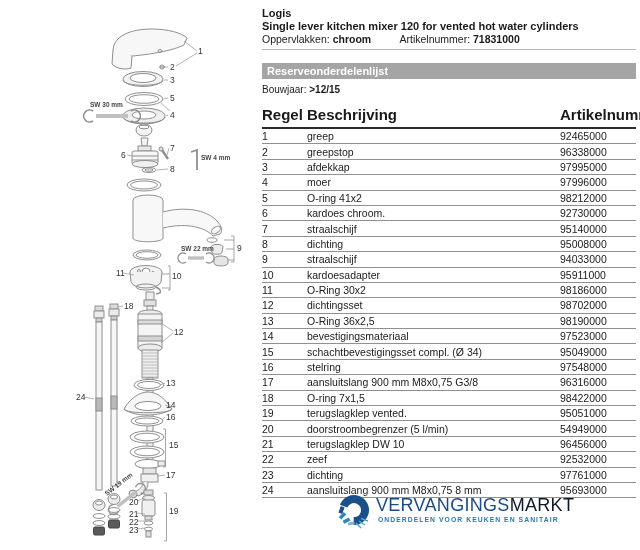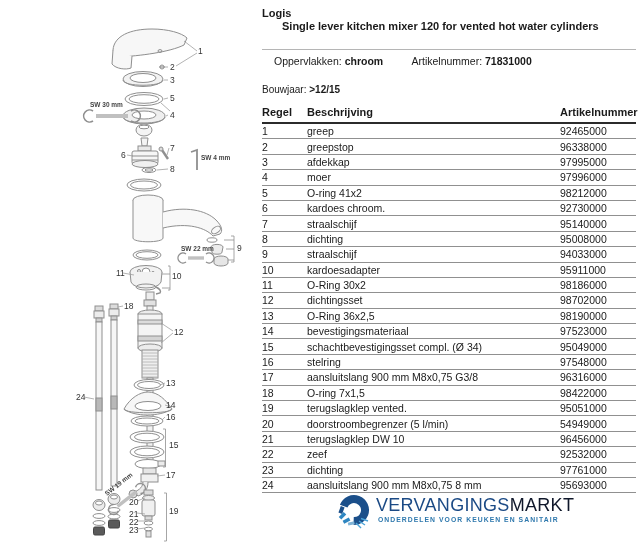--- a/index.html
+++ b/index.html
@@ -8,31 +8,31 @@
 
   
   #diagram{position:absolute;left:0;top:0;width:258px;height:550px;}
   #diagram svg{position:absolute;left:0;top:0;}
   .callout{position:absolute;font-size:8.5px;color:#333;line-height:1;}
   .tool-label{position:absolute;font-size:6.5px;font-weight:bold;color:#444;line-height:1;white-space:nowrap;}
 
   
   #panel{position:absolute;left:262px;top:0;width:374px;height:470px;}
   .doc-title{position:absolute;top:7px;left:0;font-size:11px;font-weight:bold;}
-  .doc-subtitle{position:absolute;top:20px;left:0;font-size:11px;font-weight:bold;white-space:nowrap;margin-left:20px;}
-  .doc-meta{position:absolute;top:33px;left:12px;font-size:10.5px;margin-top:22px;}
+  .doc-subtitle{position:absolute;top:20px;left:0;font-size:11px;font-weight:bold;white-space:nowrap;}
+  .doc-meta{position:absolute;top:33px;left:0;font-size:10.5px;}
   .doc-meta b{margin-right:26px;}
   .rule{position:absolute;top:49px;left:0;width:374px;border-top:1px solid #b5b5b5;}
   .section-bar{position:absolute;top:63px;left:0;width:374px;height:16px;background:#a5a5a5;
                color:#fff;font-size:11px;font-weight:bold;line-height:16px;padding-left:5px;box-sizing:border-box;}
   .year-line{position:absolute;top:84px;left:0;font-size:10px;}
 
   table.parts{position:absolute;top:104px;left:0;width:374px;border-collapse:collapse;
               font-size:10.5px;table-layout:fixed;}
-  table.parts th{ text-align:left;font-weight:bold;font-size:11px;
+  table.parts th{ text-align:left;font-weight:bold;font-size:15px;
                   border-bottom:2px solid #2b2b2b;padding:2px 0 4px 0;}
   table.parts td{border-bottom:1px solid #909090;padding:1px 0 1px 0;height:12.4px;
                  overflow:hidden;white-space:nowrap;}
   col.c-regel{width:45px;} col.c-beschr{width:253px;} col.c-artnr{width:76px;}
 
   
   #logo{position:absolute;left:336px;top:492px;width:300px;height:44px;}
   #logo-icon{position:absolute;left:0;top:2px;}
   .brand-line{position:absolute;left:40px;top:3px;font-size:18px;letter-spacing:0.3px;white-space:nowrap;}
   .brand-a{font-weight:normal;color:#1b4a85;}
@@ -250,20 +250,21 @@
   <div id="panel">
     <div class="doc-title">Logis</div>
     <div class="doc-subtitle">Single lever kitchen mixer 120 for vented hot water cylinders</div>
     <div class="doc-meta">
       <span>Oppervlakken:</span>
       <b>chroom</b>
       <span>Artikelnummer:</span>
       <b>71831000</b>
     </div>
     <div class="rule"></div>
+    <div class="section-bar">Reserveonderdelenlijst</div>
     <div class="year-line">
       <span>Bouwjaar:</span>
       <b>&gt;12/15</b>
     </div>
 
     <table class="parts">
       <colgroup>
           <col class="c-regel">
           <col class="c-beschr">
           <col class="c-artnr">

